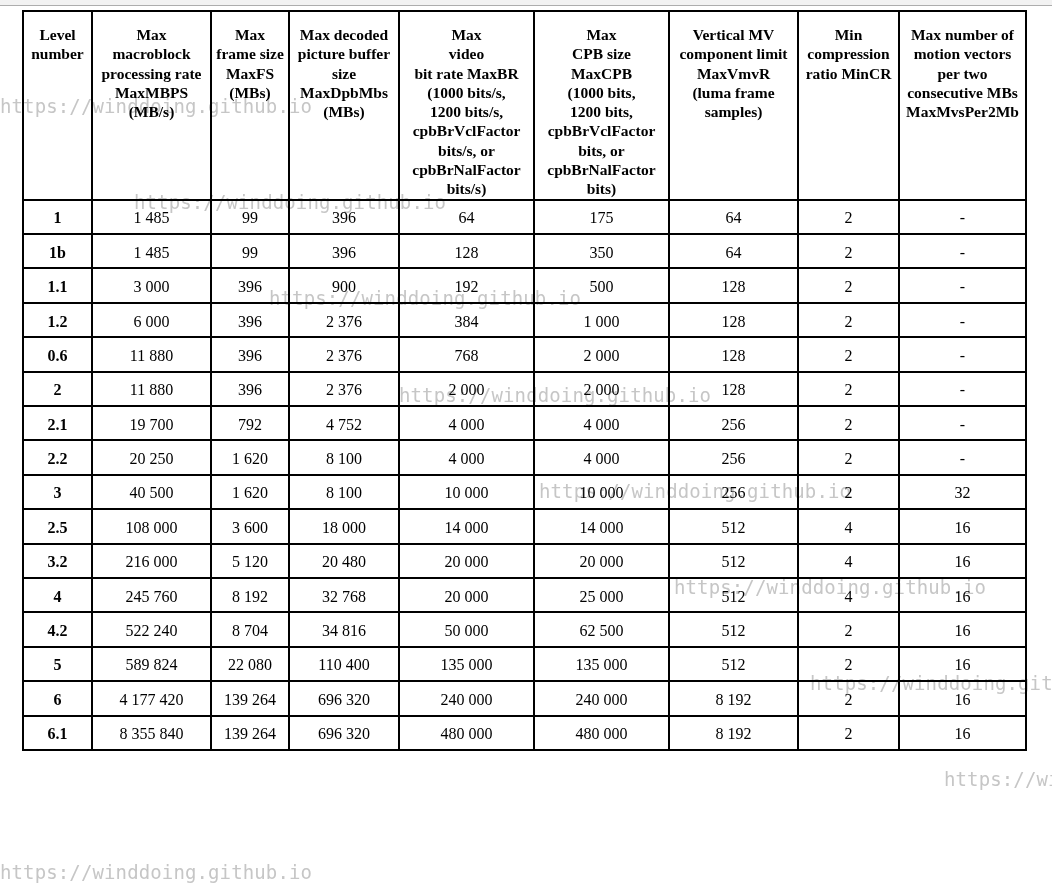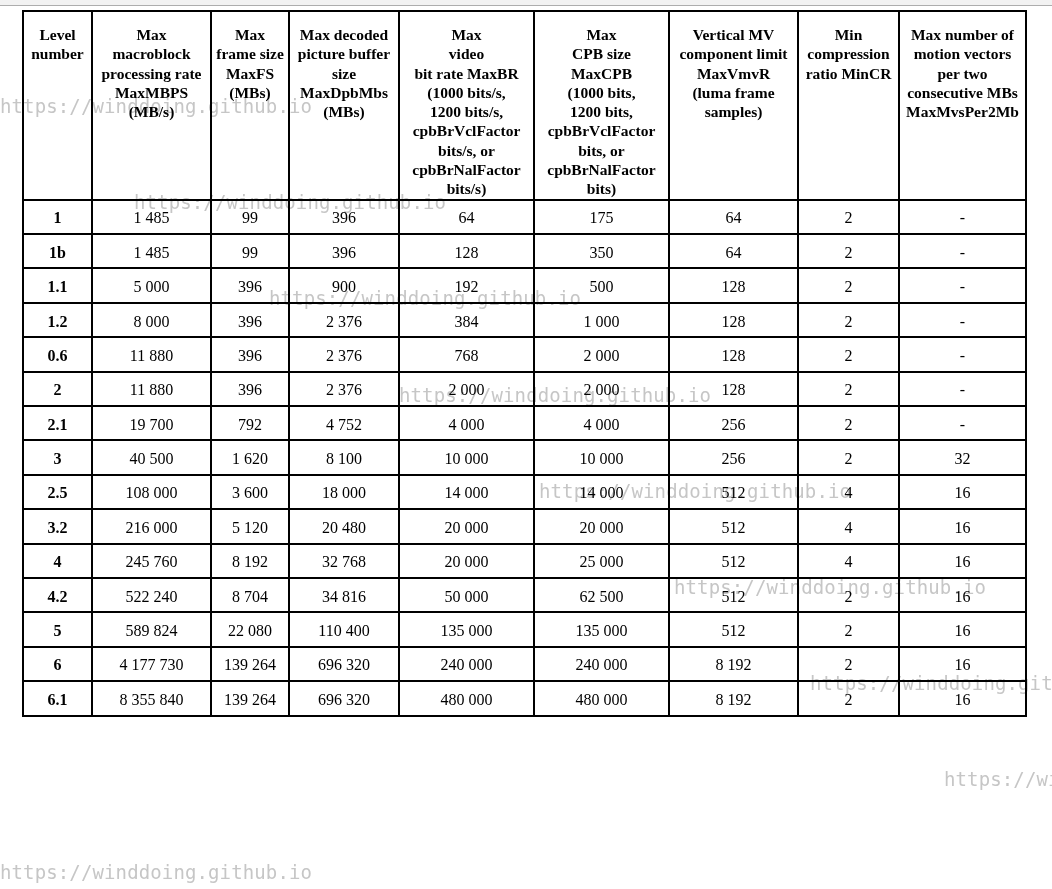--- a/index.html
+++ b/index.html
@@ -134,32 +134,32 @@
           <td>99</td>
           <td>396</td>
           <td>128</td>
           <td>350</td>
           <td>64</td>
           <td>2</td>
           <td>-</td>
         </tr>
         <tr>
           <td>1.1</td>
-          <td>5 000</td>
+          <td>3 000</td>
           <td>396</td>
           <td>900</td>
           <td>192</td>
           <td>500</td>
           <td>128</td>
           <td>2</td>
           <td>-</td>
         </tr>
         <tr>
           <td>1.2</td>
-          <td>8 000</td>
+          <td>6 000</td>
           <td>396</td>
           <td>2 376</td>
           <td>384</td>
           <td>1 000</td>
           <td>128</td>
           <td>2</td>
           <td>-</td>
         </tr>
         <tr>
           <td>0.6</td>
@@ -188,20 +188,31 @@
           <td>19 700</td>
           <td>792</td>
           <td>4 752</td>
           <td>4 000</td>
           <td>4 000</td>
           <td>256</td>
           <td>2</td>
           <td>-</td>
         </tr>
         <tr>
+          <td>2.2</td>
+          <td>20 250</td>
+          <td>1 620</td>
+          <td>8 100</td>
+          <td>4 000</td>
+          <td>4 000</td>
+          <td>256</td>
+          <td>2</td>
+          <td>-</td>
+        </tr>
+        <tr>
           <td>3</td>
           <td>40 500</td>
           <td>1 620</td>
           <td>8 100</td>
           <td>10 000</td>
           <td>10 000</td>
           <td>256</td>
           <td>2</td>
           <td>32</td>
         </tr>
@@ -255,21 +266,21 @@
           <td>22 080</td>
           <td>110 400</td>
           <td>135 000</td>
           <td>135 000</td>
           <td>512</td>
           <td>2</td>
           <td>16</td>
         </tr>
         <tr>
           <td>6</td>
-          <td>4 177 730</td>
+          <td>4 177 420</td>
           <td>139 264</td>
           <td>696 320</td>
           <td>240 000</td>
           <td>240 000</td>
           <td>8 192</td>
           <td>2</td>
           <td>16</td>
         </tr>
         <tr>
           <td>6.1</td>

